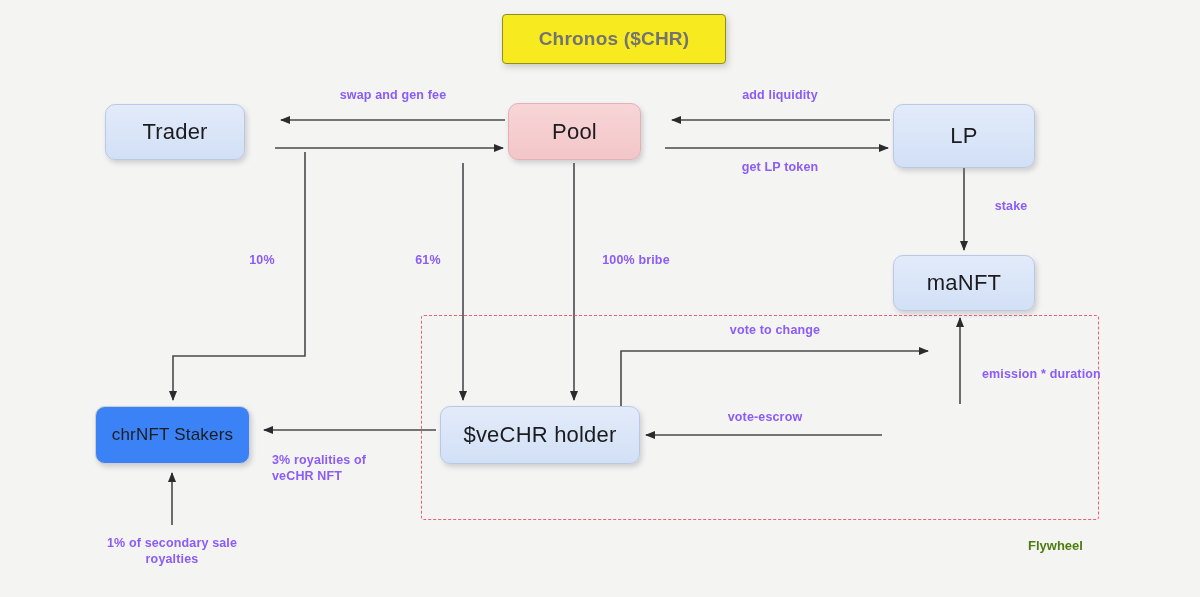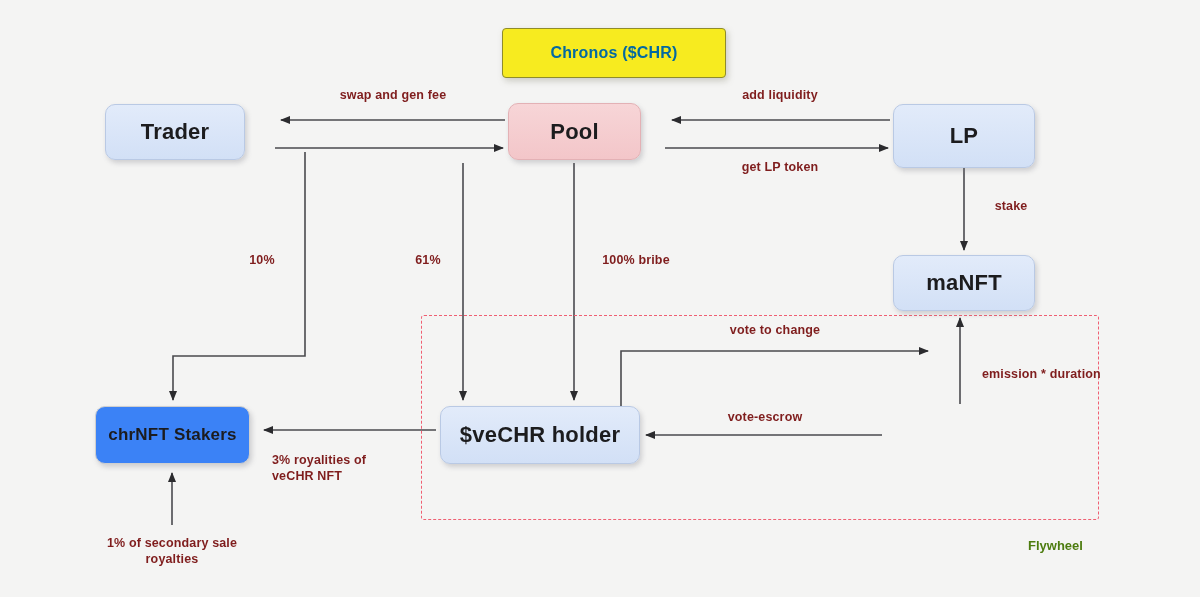--- a/index.html
+++ b/index.html
@@ -25,34 +25,33 @@
     pointer-events: none;
   }
   .node {
     position: absolute;
     display: flex;
     align-items: center;
     justify-content: center;
     border-radius: 10px;
     box-sizing: border-box;
     box-shadow: 2px 3px 5px rgba(120,120,130,0.30);
-    font-weight: 700;
+    font-weight: 400;
     color: #1c1c1e;
     letter-spacing: 0.2px;
     z-index: 3;
   }
   .node-title {
     background: #f7eb1f;
     border: 1.5px solid #8f8c2a;
     border-radius: 4px;
-    font-size: 16px;
+    font-size: 19px;
     font-weight: 700;
-    color: #0369a1;
+    color: #737373;
     box-shadow: 2px 3px 6px rgba(130,130,110,0.35);
-    margin-top: 14px;
   }
   .node-blue {
     background: linear-gradient(180deg, #e2ebfa 0%, #d2e0f6 100%);
     border: 1px solid #b9c9e4;
     font-size: 22px;
   }
   .node-pink {
     background: linear-gradient(180deg, #f7d5d7 0%, #f3c6c9 100%);
     border: 1px solid #e3b1b5;
     font-size: 22px;
@@ -67,21 +66,21 @@
     border: 1px solid #cfcfcf;
     font-size: 17px;
   }
   .node-small {
     font-size: 17px;
   }
   .edge-label {
     position: absolute;
     font-size: 12.5px;
     font-weight: 700;
-    color: #7f1d1d;
+    color: #8b5cf6;
     letter-spacing: 0.15px;
     line-height: 1.25;
     text-align: center;
     white-space: pre-line;
     z-index: 4;
   }
   .flywheel-box {
     position: absolute;
     border: 1.6px dashed #ef5f72;
     border-radius: 3px;

